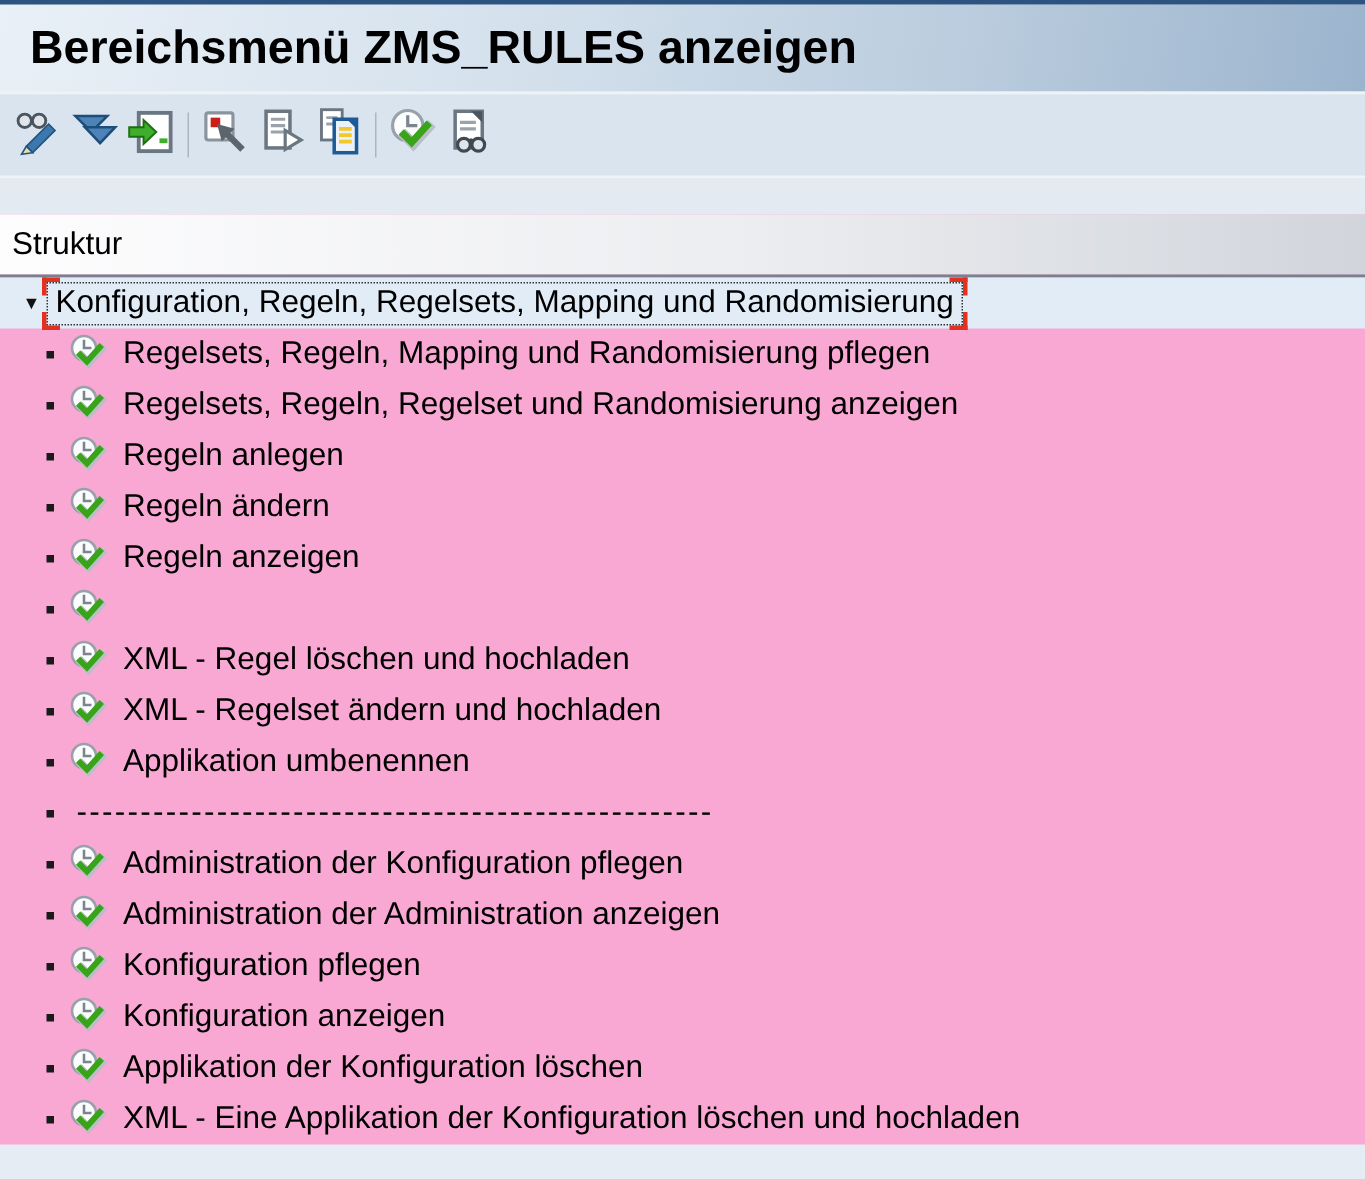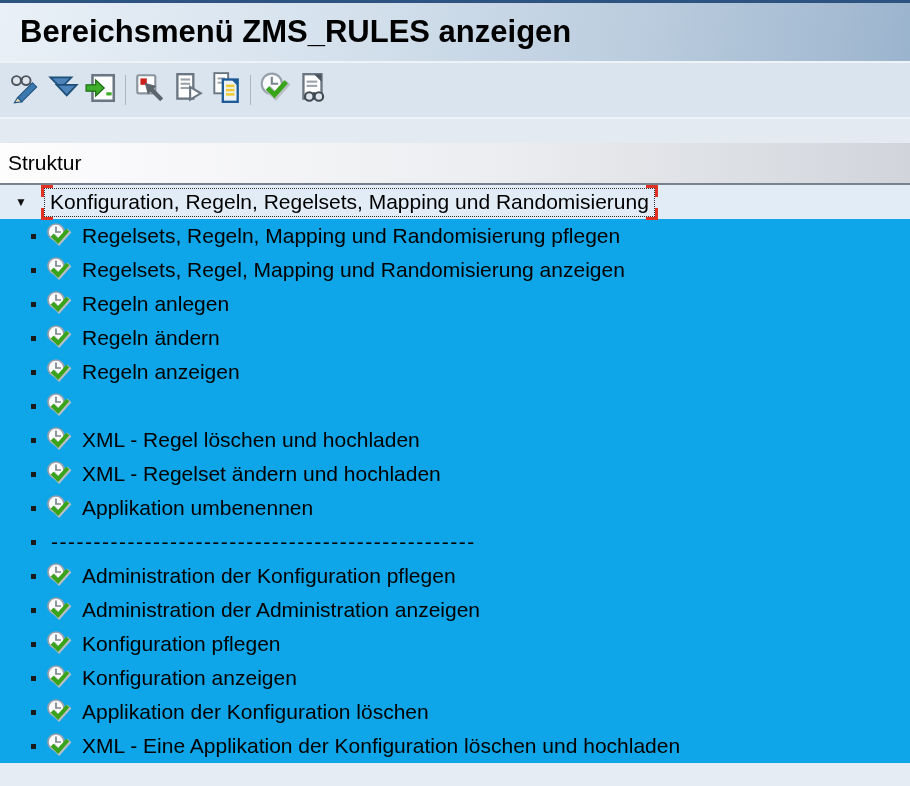--- a/index.html
+++ b/index.html
@@ -34,21 +34,21 @@
   .tb-btn {
     width:38px; height:38px; display:flex; align-items:center; justify-content:center;
     cursor:pointer;
   }
   .tb-sep { width:1px; height:30px; background:#a9b6c4; margin:0 5px; }
   .spacer-band { height:22px; background:#e3eaf2; }
 
   
   .tree-panel {
     position:absolute; top:143px; left:0; right:0; bottom:0;
-    background:#0ea5e9;
+    background:#f9a8d4;
     display:flex; flex-direction:column;
   }
   .tree-header {
     height:42px; flex:0 0 42px;
     background:linear-gradient(90deg,#fdfdfe 0%,#ecedf0 55%,#d1d5db 100%);
     border-bottom:2px solid #78828e;
     display:flex; align-items:center; padding-left:8px;
     font-size:21px; color:#000;
   }
   .tree-row {
@@ -56,21 +56,21 @@
     display:flex; align-items:center;
     font-size:21px; color:#000; white-space:nowrap;
     cursor:default;
   }
   .root-row { background:#e2ecf7; }
   .tri {
     width:15px; margin-left:15px; flex:0 0 15px;
     font-size:12px; color:#111; line-height:1; cursor:pointer;
   }
   .sel-wrap {
-    position:relative; margin-left:14px;
+    position:relative; margin-left:1px;
     border:1px dotted #333;
     padding:1px 5px 2px 5px;
   }
   .corner { position:absolute; width:12px; height:12px; }
   .c-tl { left:-4px;  top:-4px;    border-left:3px solid #e03123; border-top:3px solid #e03123; }
   .c-tr { right:-4px; top:-4px;    border-right:3px solid #e03123; border-top:3px solid #e03123; }
   .c-bl { left:-4px;  bottom:-4px; border-left:3px solid #e03123; border-bottom:3px solid #e03123; }
   .c-br { right:-4px; bottom:-4px; border-right:3px solid #e03123; border-bottom:3px solid #e03123; }
 
   .bullet {
@@ -227,21 +227,21 @@
   <div class="tree-row">
     <span class="bullet"></span>
     <span class="item-icon">
       <svg width="28" height="28" viewBox="0 0 28 28">
         <circle cx="11" cy="10" r="8" fill="#fbfcfd" stroke="#98a1a9" stroke-width="1.7"></circle>
         <path d="M11 4.5 V10 H16" fill="none" stroke="#7c858d" stroke-width="1.7"></path>
         <path d="M9.5 15.5 l4.5 4.5 L22.5 10.5" fill="none" stroke="#b9bfc4" stroke-width="5.6" stroke-linecap="square"></path>
         <path d="M8.5 14.5 l4.5 4.5 L21.5 9.5" fill="none" stroke="#39a419" stroke-width="4" stroke-linecap="square"></path>
       </svg>
     </span>
-    <span class="item-label">Regelsets, Regel, Mapping und Randomisierung anzeigen</span>
+    <span class="item-label">Regelsets, Regeln, Regelset und Randomisierung anzeigen</span>
   </div>
 
   <div class="tree-row">
     <span class="bullet"></span>
     <span class="item-icon">
       <svg width="28" height="28" viewBox="0 0 28 28">
         <circle cx="11" cy="10" r="8" fill="#fbfcfd" stroke="#98a1a9" stroke-width="1.7"></circle>
         <path d="M11 4.5 V10 H16" fill="none" stroke="#7c858d" stroke-width="1.7"></path>
         <path d="M9.5 15.5 l4.5 4.5 L22.5 10.5" fill="none" stroke="#b9bfc4" stroke-width="5.6" stroke-linecap="square"></path>
         <path d="M8.5 14.5 l4.5 4.5 L21.5 9.5" fill="none" stroke="#39a419" stroke-width="4" stroke-linecap="square"></path>

